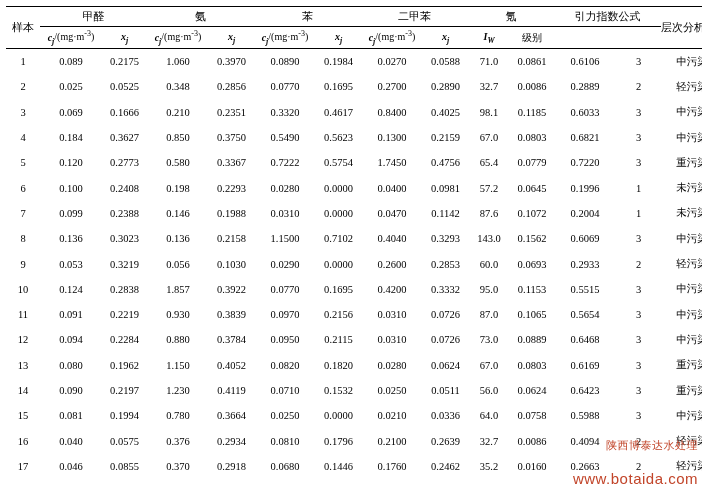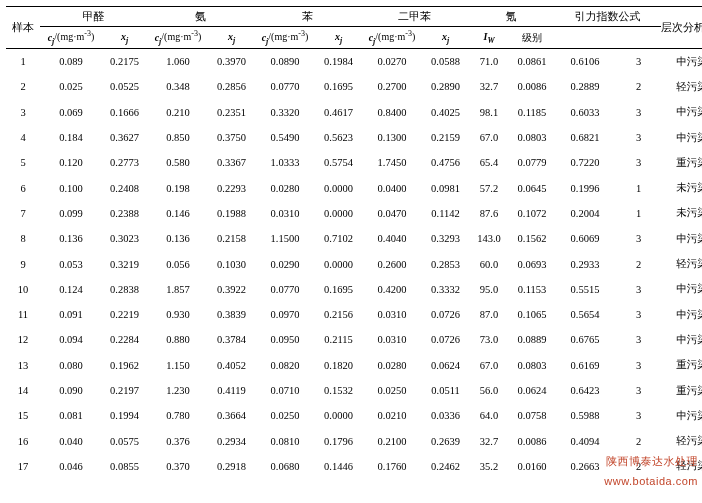--- a/index.html
+++ b/index.html
@@ -65,24 +65,24 @@
     text-align: right;
     font-family: "Liberation Sans", sans-serif;
     pointer-events: none;
   }
   .wm-line1 {
     font-size: 11px;
     color: #c2452a;
     letter-spacing: 0.5px;
   }
   .wm-line2 {
-    font-size: 11px;
+    font-size: 15px;
     color: #c2452a;
     letter-spacing: 0.5px;
-    margin-top: 6px;
+    margin-top: 17px;
   }
 </style>
 </head>
 <body>
 
 <div class="sheet">
   <table class="data">
     <colgroup>
       <col class="col-samp">
       <col class="col-c">
@@ -189,21 +189,21 @@
         <td>0.6821</td>
         <td>3</td>
         <td>中污染</td>
       </tr>
       <tr class="data-row">
         <td>5</td>
         <td>0.120</td>
         <td>0.2773</td>
         <td>0.580</td>
         <td>0.3367</td>
-        <td>1.0333</td>
+        <td>0.7222</td>
         <td>0.5754</td>
         <td>1.7450</td>
         <td>0.4756</td>
         <td>65.4</td>
         <td>0.0779</td>
         <td>0.7220</td>
         <td>3</td>
         <td>重污染</td>
       </tr>
       <tr class="data-row">
@@ -307,21 +307,21 @@
         <td>0.094</td>
         <td>0.2284</td>
         <td>0.880</td>
         <td>0.3784</td>
         <td>0.0950</td>
         <td>0.2115</td>
         <td>0.0310</td>
         <td>0.0726</td>
         <td>73.0</td>
         <td>0.0889</td>
-        <td>0.6765</td>
+        <td>0.6468</td>
         <td>3</td>
         <td>中污染</td>
       </tr>
       <tr class="data-row">
         <td>13</td>
         <td>0.080</td>
         <td>0.1962</td>
         <td>1.150</td>
         <td>0.4052</td>
         <td>0.0820</td>

